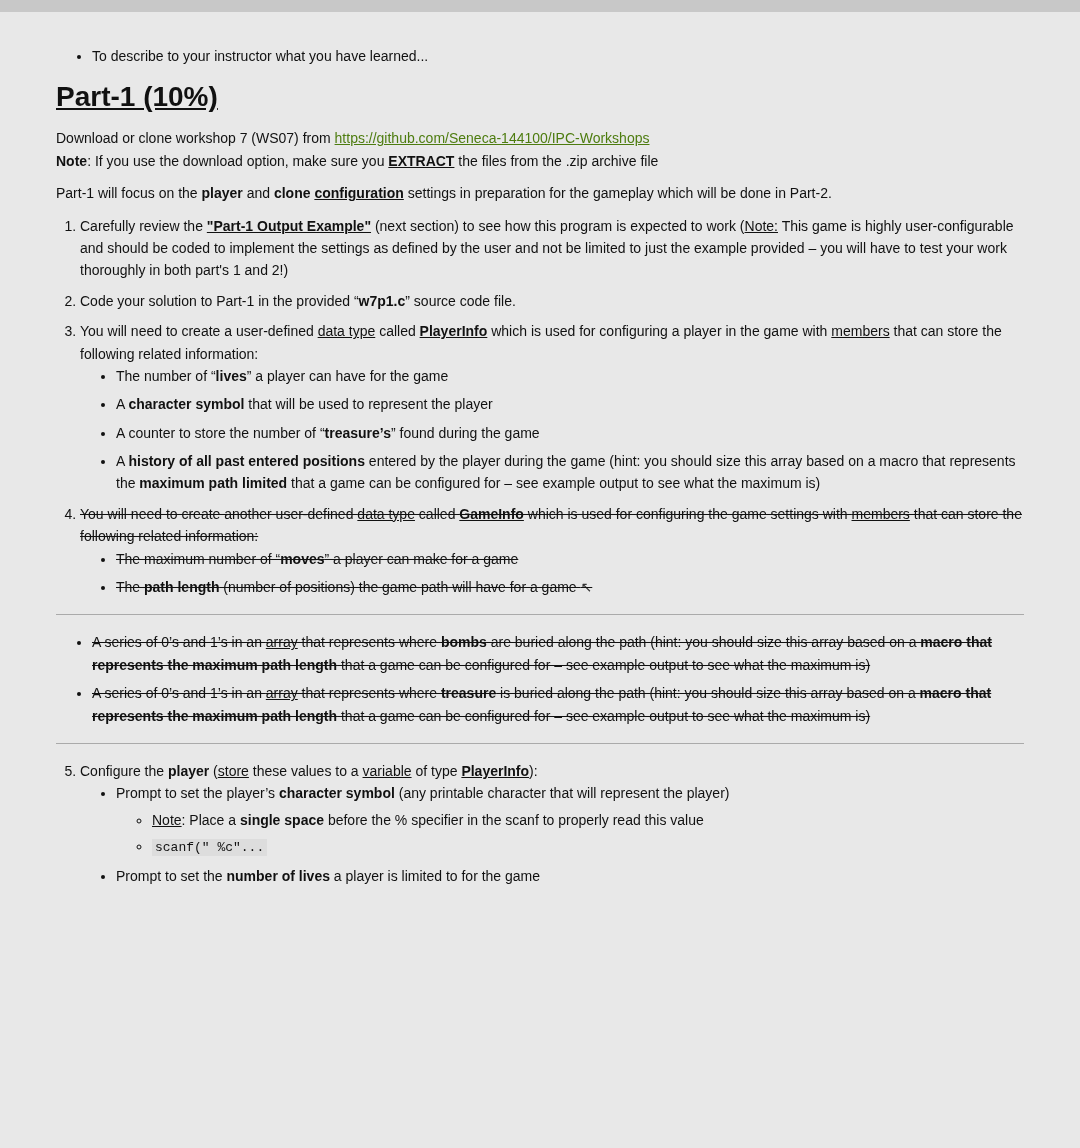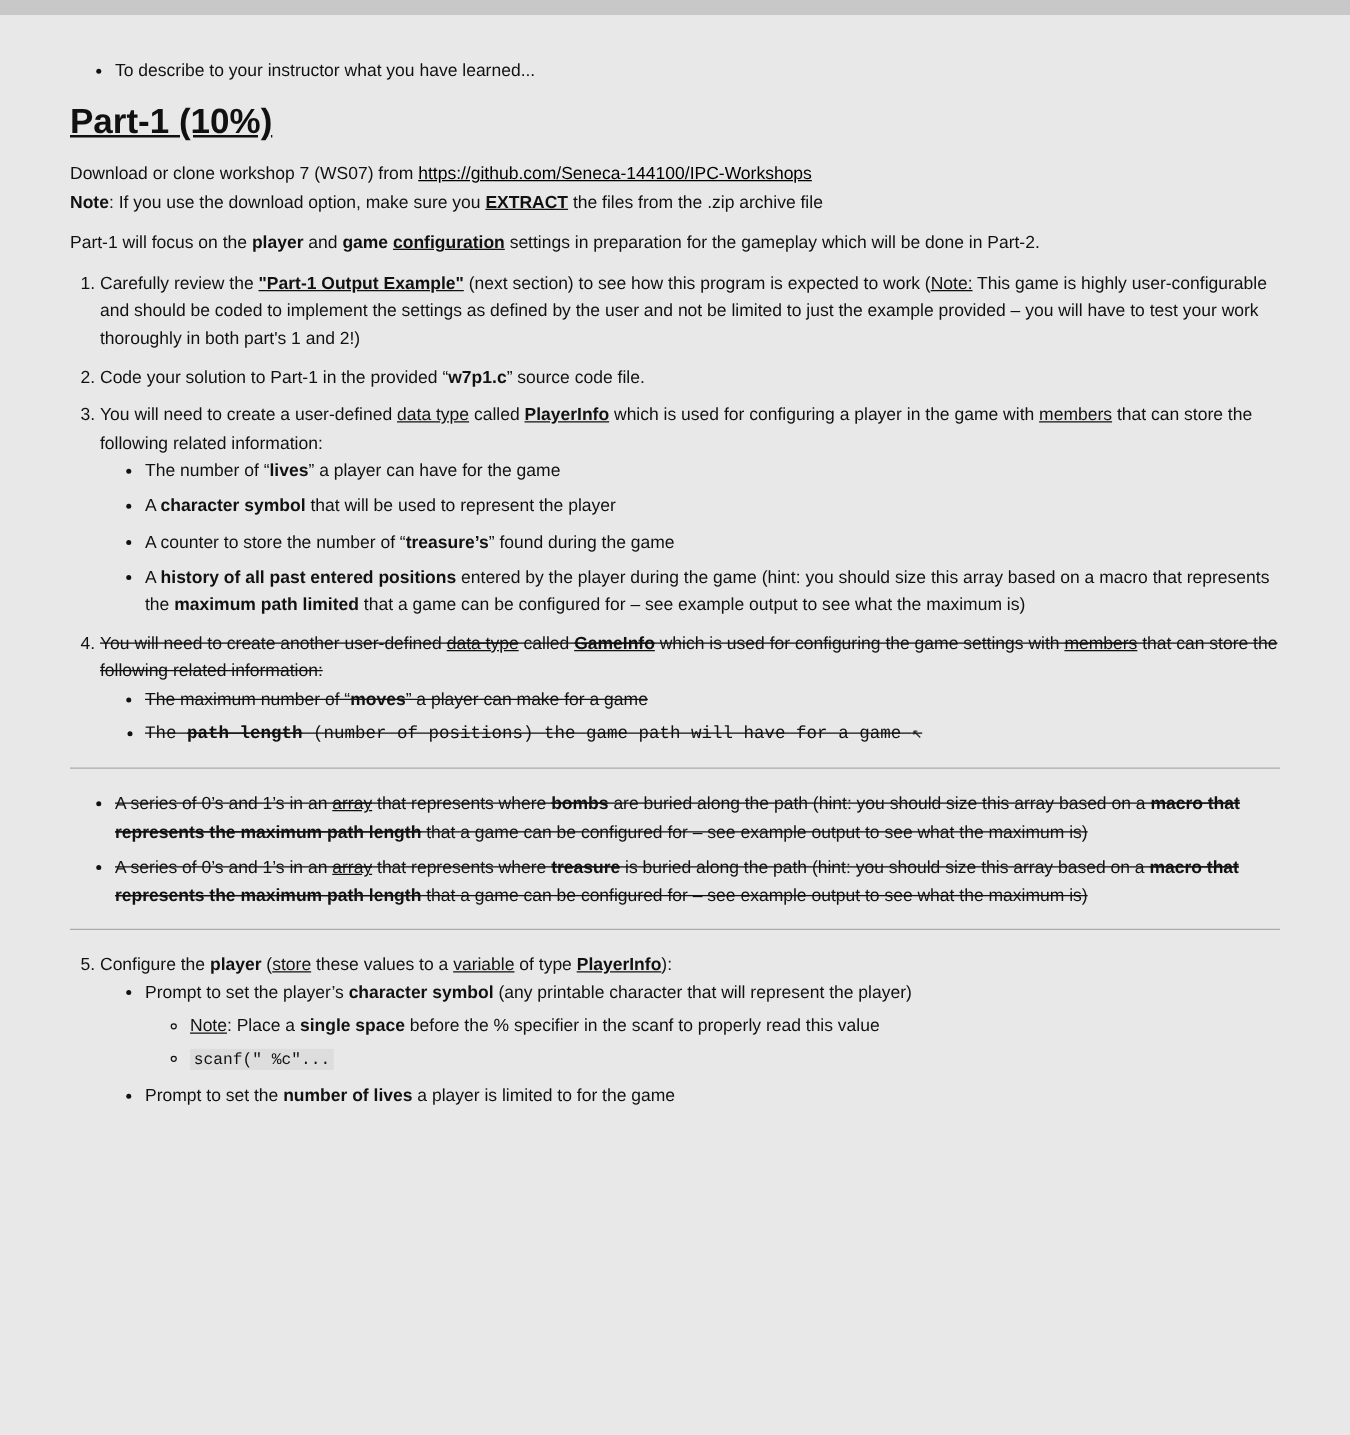--- a/index.html
+++ b/index.html
@@ -36,21 +36,21 @@
       margin-bottom: 8px;
     }
 
     .intro-text {
       font-size: 14px;
       line-height: 1.6;
       margin-bottom: 10px;
     }
 
     .intro-text a, .link {
-      color: #000000;
+      color: #4d7c0f;
       text-decoration: underline;
     }
 
     .bold { font-weight: bold; }
     .underline { text-decoration: underline; }
     .bold-underline { font-weight: bold; text-decoration: underline; text-align: center; }
 
     .ordered-list {
       margin-left: 24px;
       margin-bottom: 8px;
@@ -116,21 +116,21 @@
   </div>
 
   <div class="section-block">
 
     <p class="intro-text">
       <span>Download or clone workshop 7 (WS07) from </span><a class="link">https://github.com/Seneca-144100/IPC-Workshops</a><br>
       <span style="font-weight:bold;">Note</span><span>: If you use the download option, make sure you </span><span style="font-weight:bold; text-decoration:underline;">EXTRACT</span><span> the files from the .zip archive file</span>
     </p>
 
     <p class="intro-text">
-      Part-1 will focus on the <span class="bold">player</span> and <span class="bold">game</span> <span class="bold-underline">configuration</span> settings in preparation for the gameplay which will be done in Part-2.
+      Part-1 will focus on the <span class="bold">player</span> and <span class="bold">clone</span> <span class="bold-underline">configuration</span> settings in preparation for the gameplay which will be done in Part-2.
     </p>
 
     <ol class="ordered-list">
 
       <li>
         Carefully review the <span class="bold-underline">"Part-1 Output Example"</span> (next section) to see how this program is expected to work (<span class="underline">Note:</span> This game is highly user-configurable and should be coded to implement the settings as defined by the user and not be limited to just the example provided – you will have to test your work thoroughly in both part's 1 and 2!)
       </li>
 
       <li>
         Code your solution to Part-1 in the provided “<span class="bold">w7p1.c</span>” source code file.
@@ -143,21 +143,21 @@
           <li>A <span class="bold">character symbol</span> that will be used to represent the player</li>
           <li>A counter to store the number of “<span class="bold">treasure’s</span>” found during the game</li>
           <li>A <span class="bold">history of all past entered positions</span> entered by the player during the game (hint: you should size this array based on a macro that represents the <span class="bold">maximum path limited</span> that a game can be configured for – see example output to see what the maximum is)</li>
         </ul>
       </li>
 
       <li>
         <span style="text-decoration: line-through;">You will need to create another user-defined <span style="text-decoration: line-through underline;">data type</span> called <span style="text-decoration: line-through underline; font-weight: bold;">GameInfo</span> which is used for configuring the game settings with <span style="text-decoration: line-through underline;">members</span> that can store the following related information:</span>
         <ul class="bullet-list">
           <li style="text-decoration: line-through;">The maximum number of “<span style="font-weight:bold; text-decoration: line-through;">moves</span>” a player can make for a game</li>
-          <li style="text-decoration: line-through; font-family: Liberation Mono, monospace;">The <span style="font-weight:bold; text-decoration: line-through;">path length</span> (number of positions) the game path will have for a game <span style="font-size:14px; color:#333; text-decoration: none;">↖</span></li>
+          <li style="text-decoration: line-through;">The <span style="font-weight:bold; text-decoration: line-through;">path length</span> (number of positions) the game path will have for a game <span style="font-size:14px; color:#333; text-decoration: none;">↖</span></li>
         </ul>
       </li>
 
     </ol>
 
     <hr class="divider">
 
     <ul class="bullet-list">
       <li style="text-decoration: line-through;">
         A series of 0’s and 1’s in an <span style="text-decoration: line-through underline;">array</span> that represents where <span style="font-weight:bold; text-decoration: line-through;">bombs</span> are buried along the path (hint: you should size this array based on a <span style="font-weight:bold; text-decoration: line-through;">macro that represents the maximum path length</span> that a game can be configured for – see example output to see what the maximum is)

